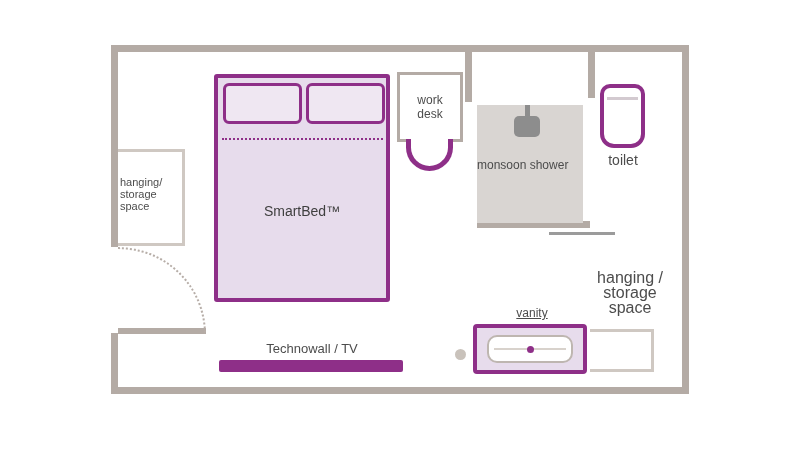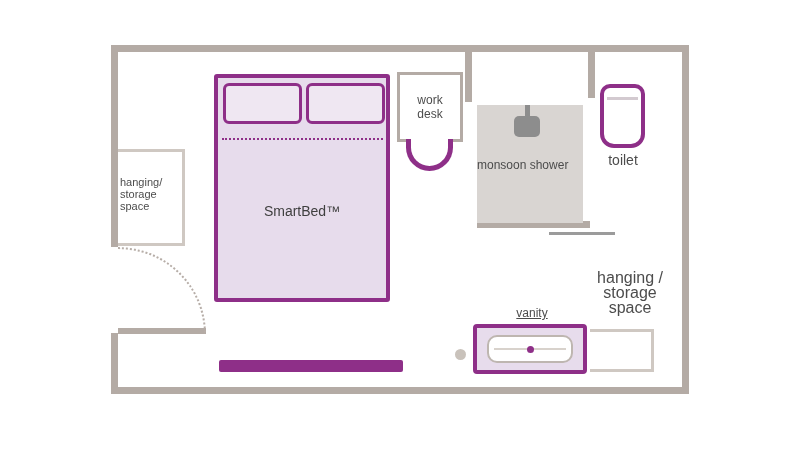--- a/index.html
+++ b/index.html
@@ -166,18 +166,19 @@
 
   <div class="abs vanity-label">vanity</div>
   <div class="abs vanity">
     <div class="sink">
       <div class="sink-line"></div>
       <div class="faucet-dot"></div>
     </div>
   </div>
   <div class="abs stool"></div>
 
+  <div class="abs technowall-label">Technowall / TV</div>
   <div class="abs technowall-bar"></div>
 
   <div class="abs door-leaf"></div>
   <div class="abs door-arc"></div>
 
 </div>
 
 </body></html>

